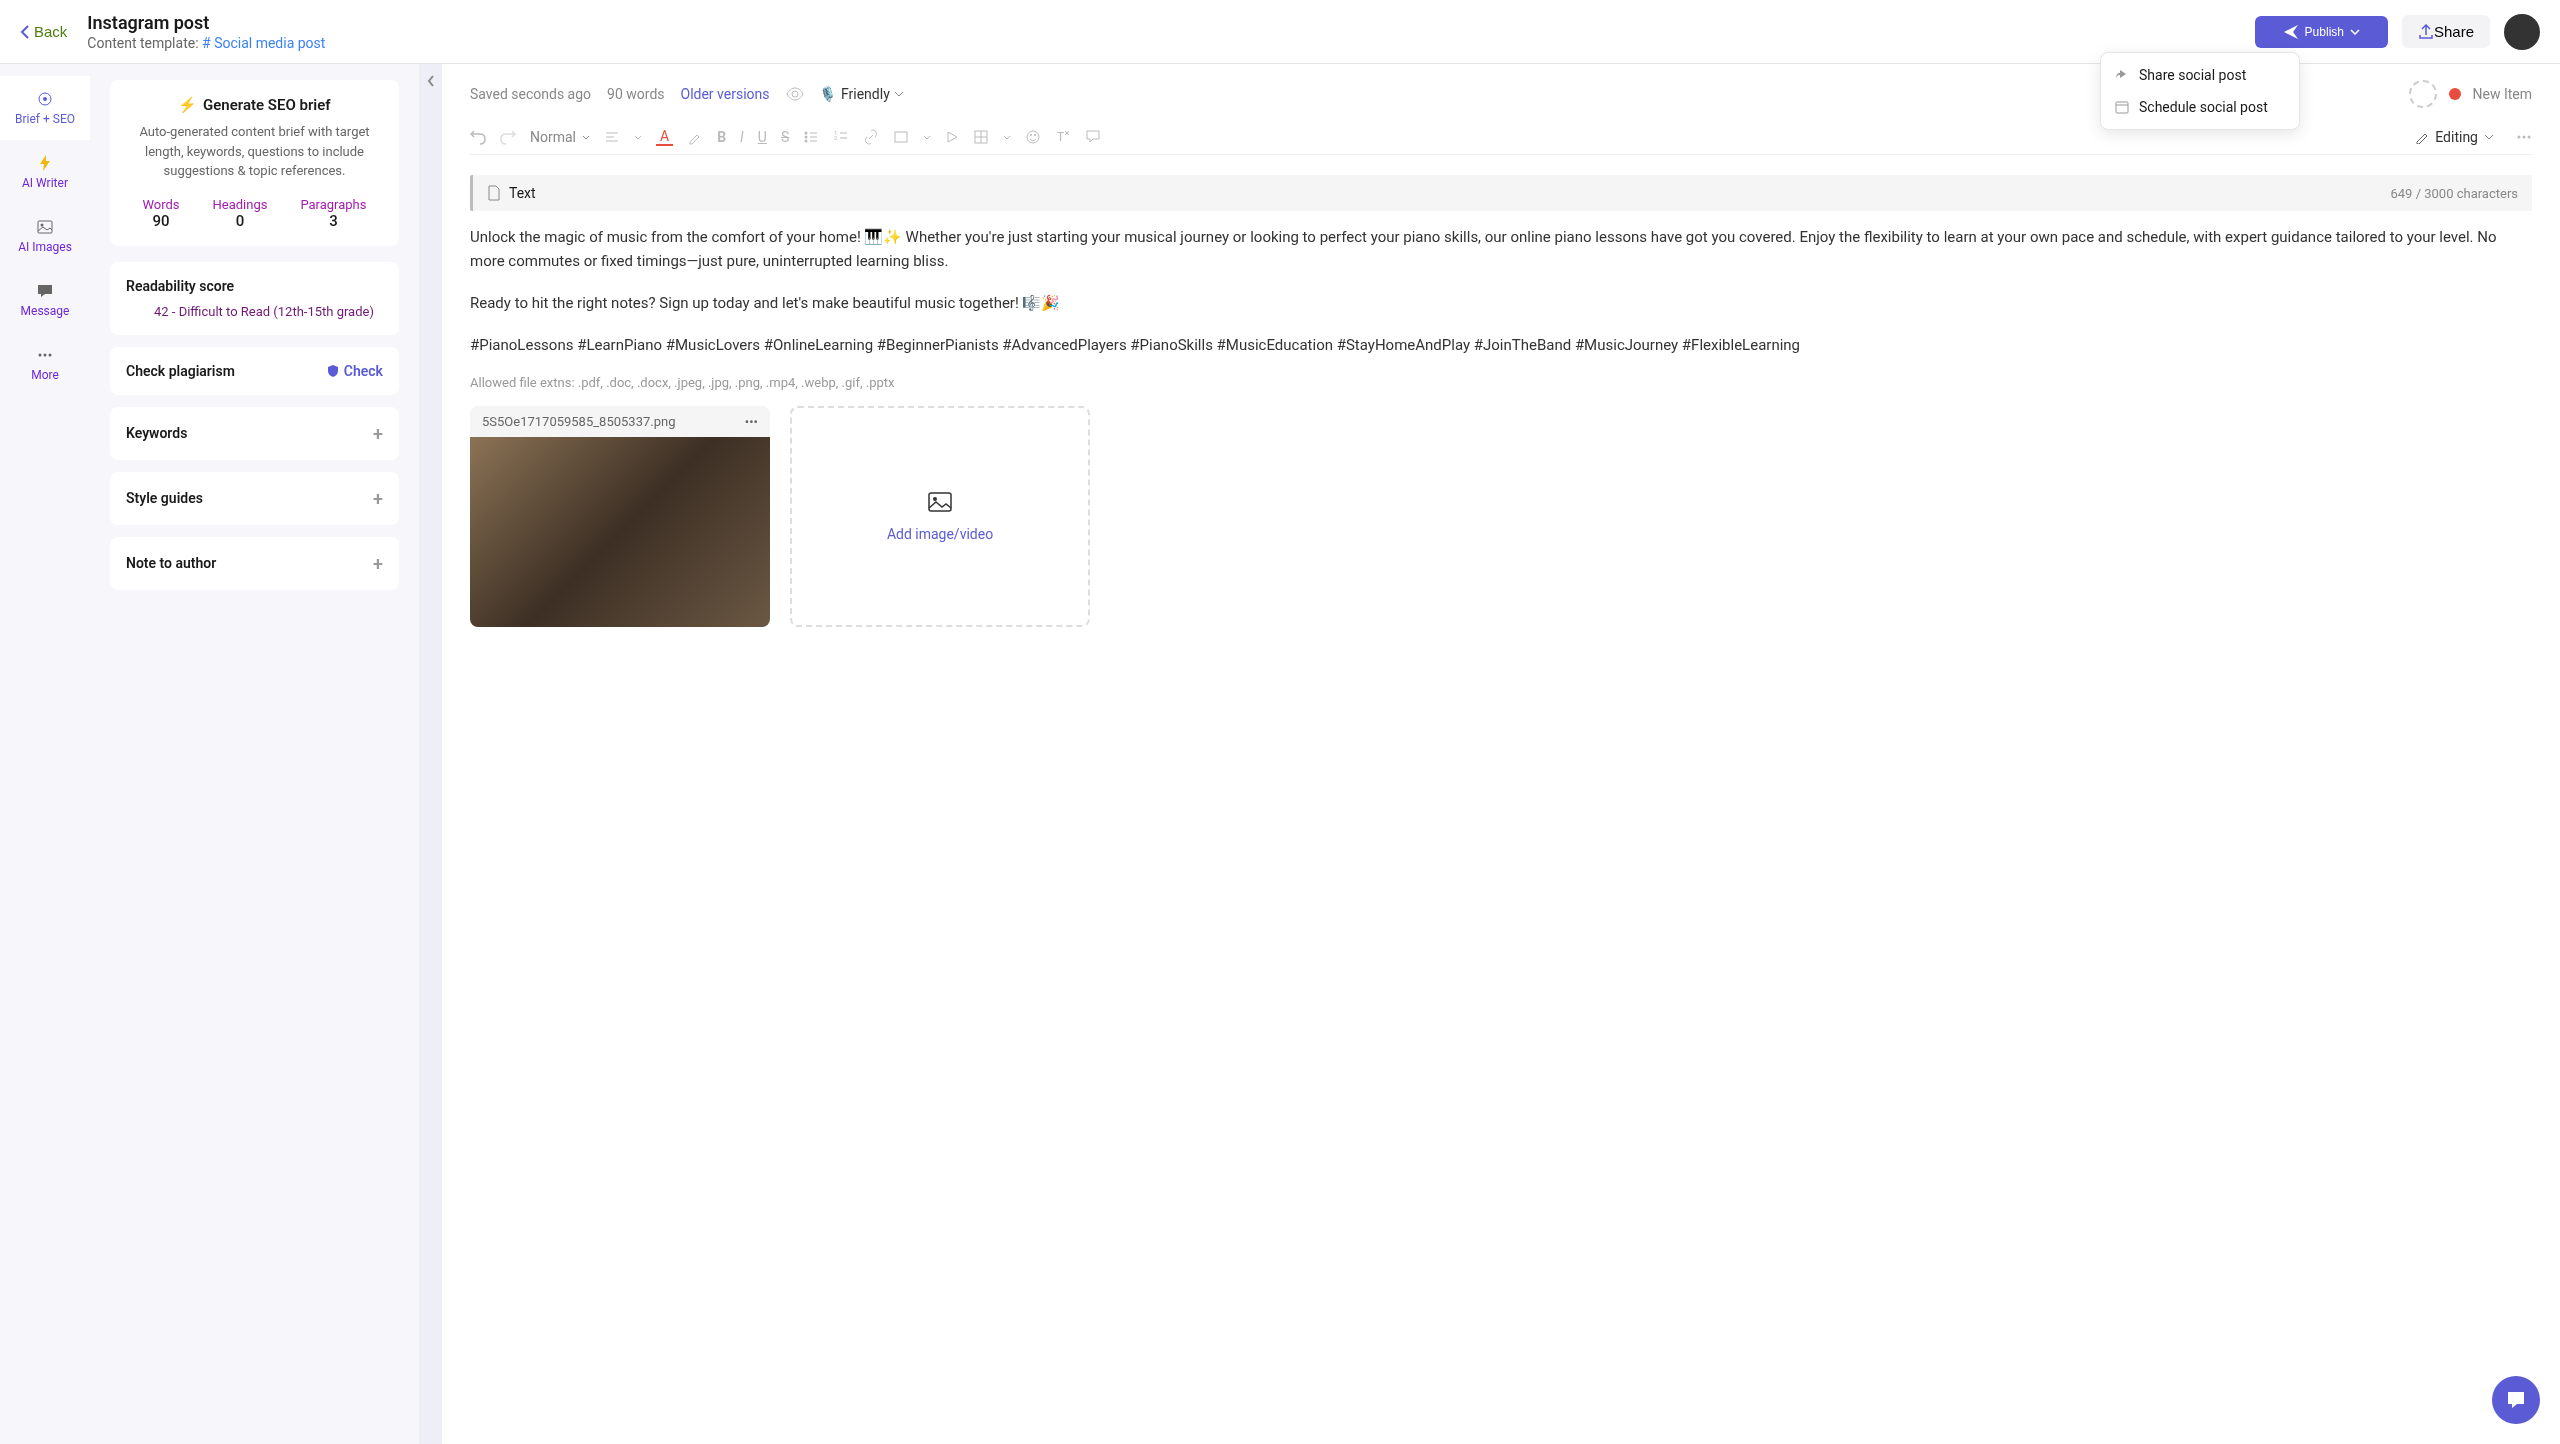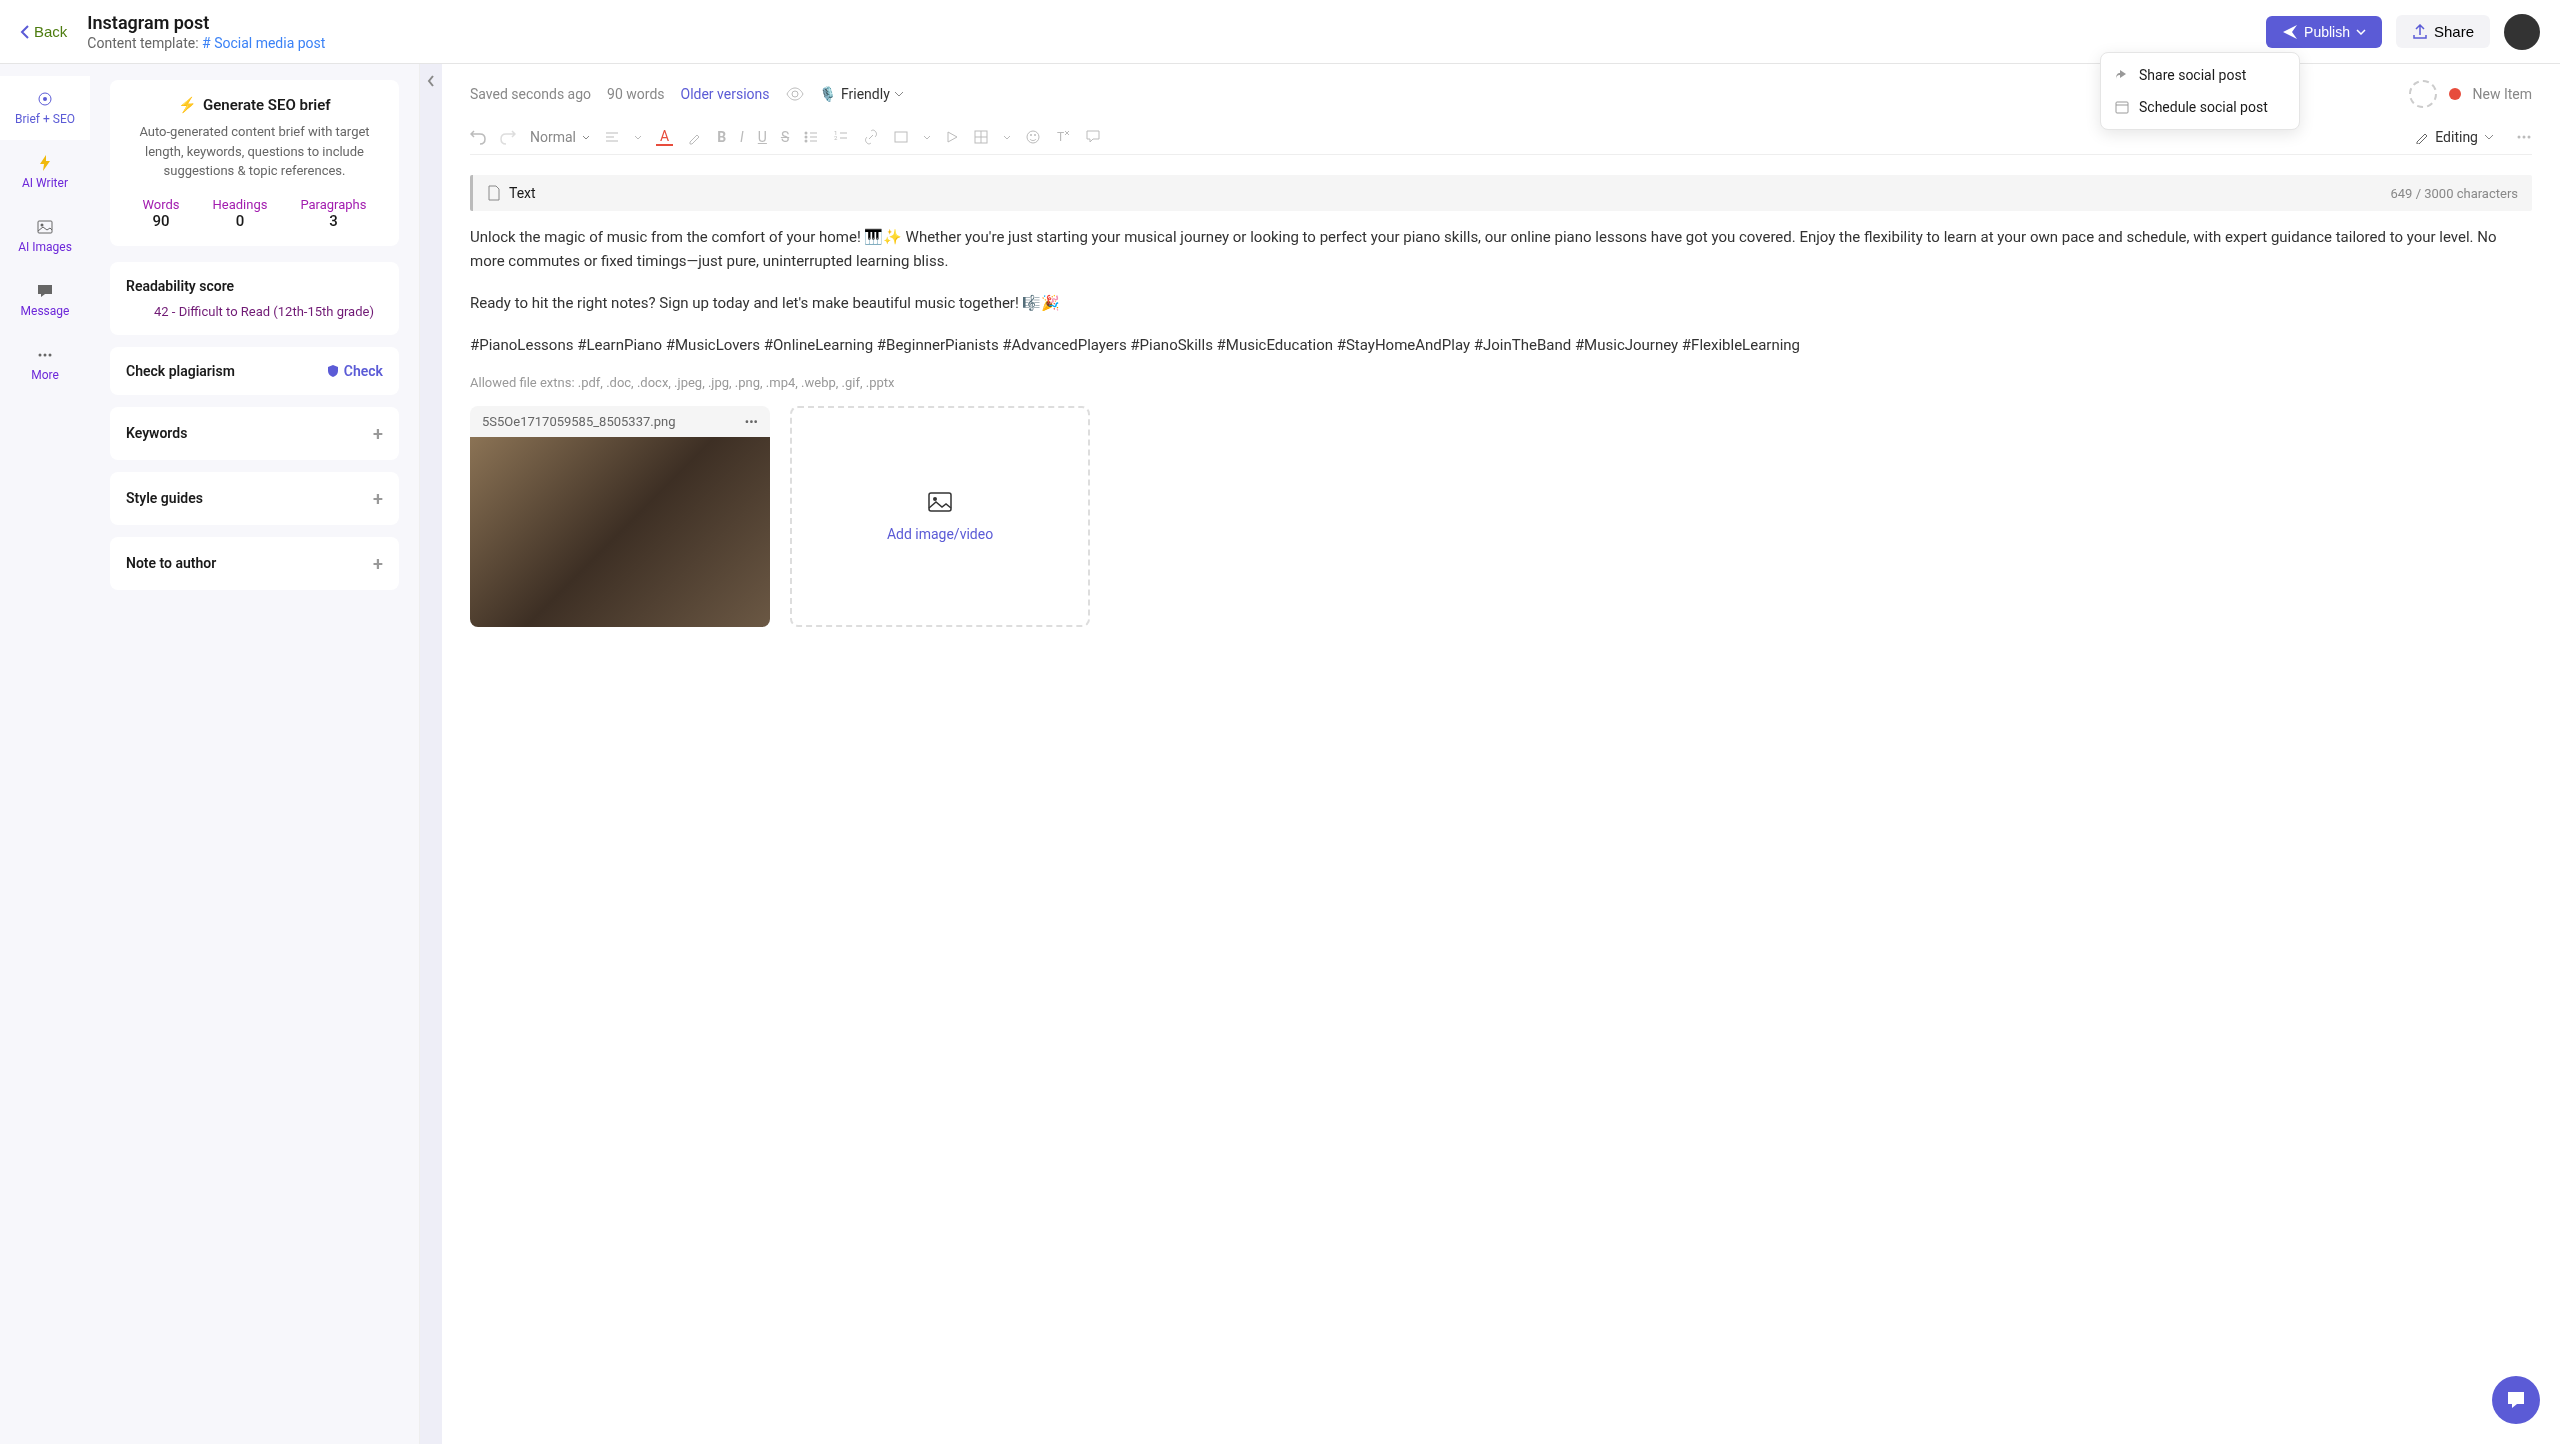--- a/index.html
+++ b/index.html
@@ -7,22 +7,22 @@
 .app { display: flex; flex-direction: column; height: 100vh; }
 
 
 .top-header { display: flex; align-items: center; padding: 12px 20px; border-bottom: 1px solid #e5e5e5; position: relative; }
 .back-btn { display: flex; align-items: center; gap: 4px; color: #4d7c0f; background: none; border: none; font-size: 15px; cursor: pointer; margin-right: 20px; }
 .title-area { flex: 1; }
 .page-title { font-size: 18px; font-weight: 600; margin-bottom: 2px; }
 .template-line { font-size: 14px; color: #666; }
 .template-link { color: #3b82f6; }
 .header-actions { display: flex; align-items: center; gap: 14px; }
-.publish-btn { background: #5b5bd6; color: #fff; border: none; border-radius: 6px; padding: 8px 16px; display: flex; align-items: center; gap: 6px; font-size: 14px; cursor: pointer; }
-.share-btn { background: #f3f3f6; border: none; border-radius: 6px; padding: 8px 16px; display: flex; align-items: center; gap: 6px; font-size: 15px; cursor: pointer; }
+.publish-btn { background: #5b5bd6; color: #fff; border: none; border-radius: 6px; padding: 8px 28px; display: flex; align-items: center; gap: 6px; font-size: 12px; cursor: pointer; }
+.share-btn { background: #f3f3f6; border: none; border-radius: 6px; padding: 8px 16px; display: flex; align-items: center; gap: 0; font-size: 15px; cursor: pointer; }
 .avatar { width: 36px; height: 36px; border-radius: 50%; background: #333; }
 
 
 .publish-dropdown { position: absolute; top: 52px; right: 260px; background: #fff; border: 1px solid #e5e5e5; border-radius: 8px; box-shadow: 0 4px 16px rgba(0,0,0,0.1); padding: 6px 0; min-width: 200px; z-index: 10; }
 .dropdown-item { display: flex; align-items: center; gap: 10px; padding: 8px 14px; cursor: pointer; font-size: 14px; }
 
 
 .main { display: flex; flex: 1; overflow: hidden; }
 
 

